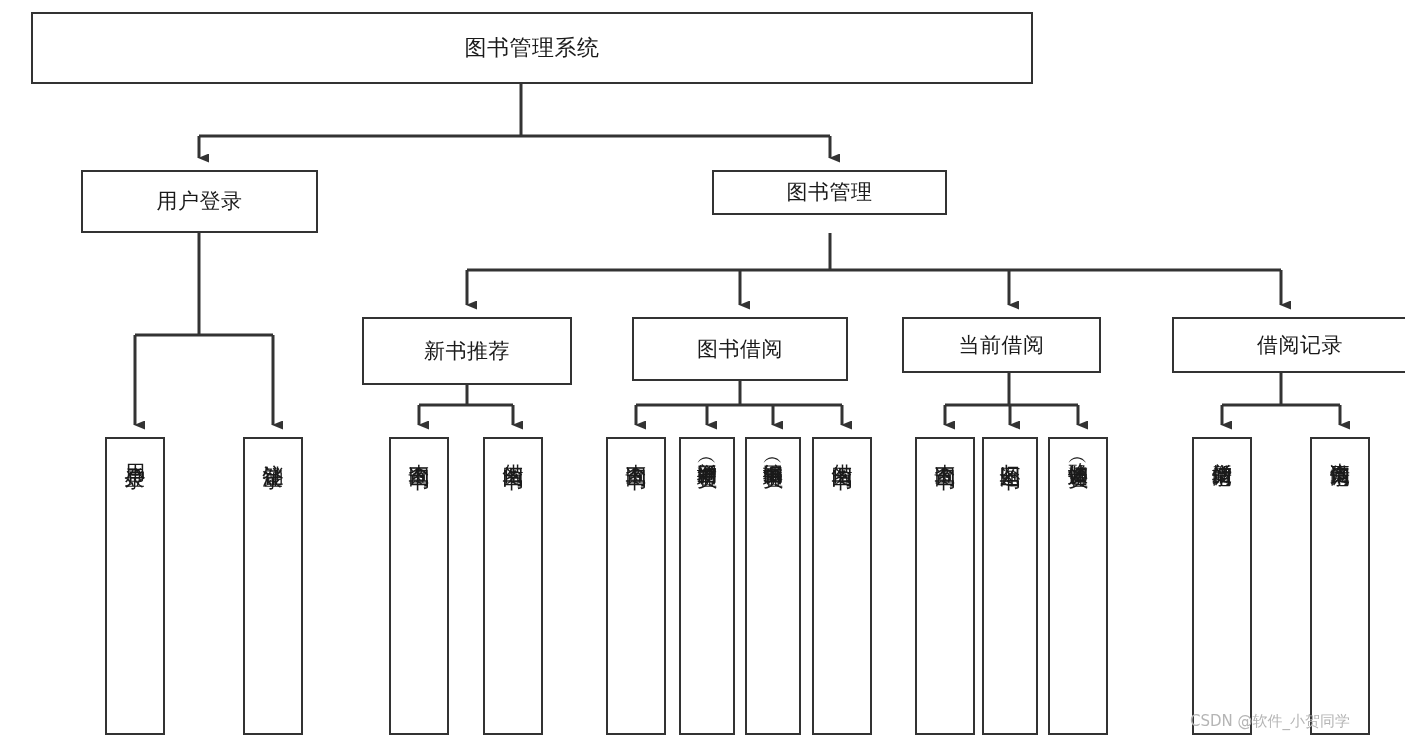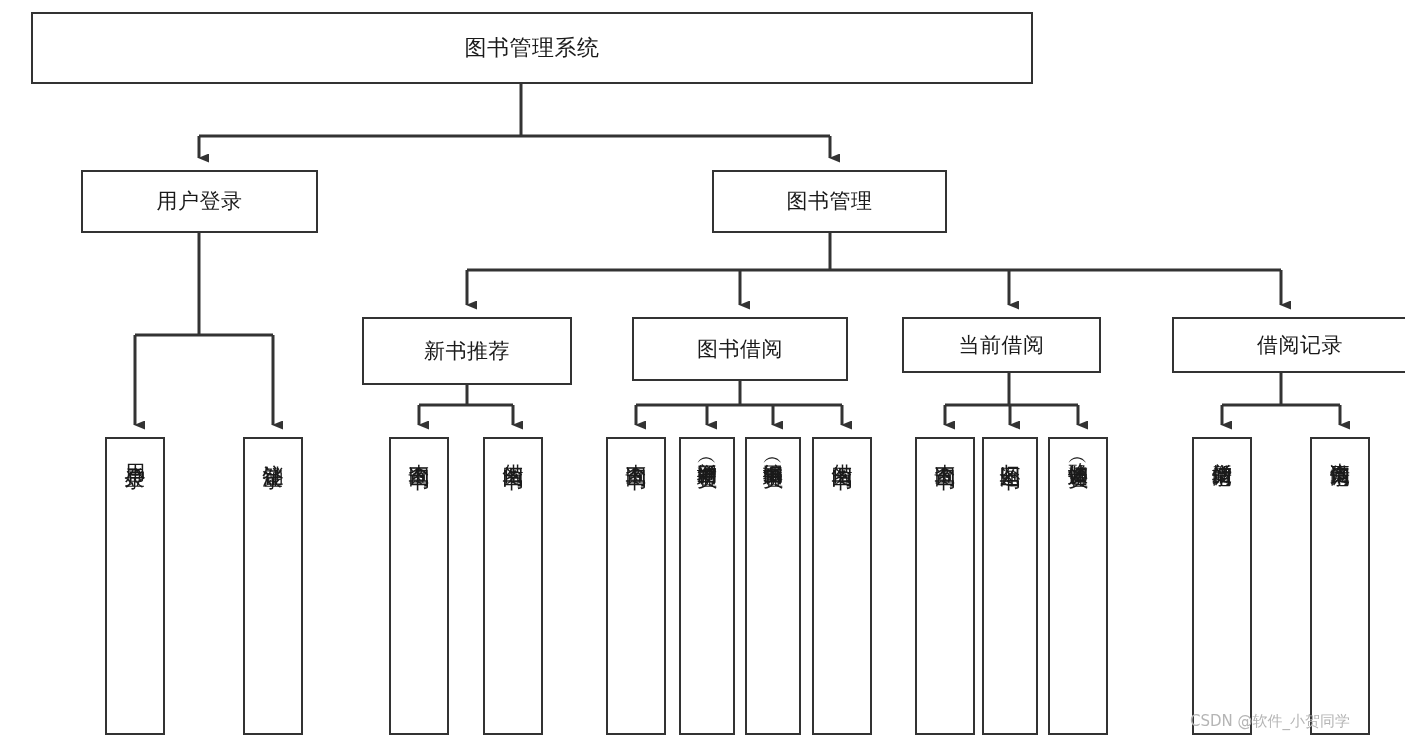--- a/index.html
+++ b/index.html
@@ -148,21 +148,21 @@
     </g>
   </svg>
 
   <div class="node horiz root" style="left:20px; top:12px; width:1002px; height:72px;margin-left:11px;">
     <span class="node-label">图书管理系统</span>
   </div>
 
   <div class="node horiz" style="left:81px; top:170px; width:237px; height:63px;">
     <span class="node-label">用户登录</span>
   </div>
-  <div class="node horiz" style="left:712px; top:170px; width:235px; height:63px;">
+  <div class="node horiz" style="left:712px; top:170px; width:235px; height:45px;">
     <span class="node-label">图书管理</span>
   </div>
 
   <div class="node horiz" style="left:362px; top:317px; width:210px; height:68px;">
     <span class="node-label">新书推荐</span>
   </div>
   <div class="node horiz" style="left:632px; top:317px; width:216px; height:64px;">
     <span class="node-label">图书借阅</span>
   </div>
   <div class="node horiz" style="left:902px; top:317px; width:199px; height:56px;">

